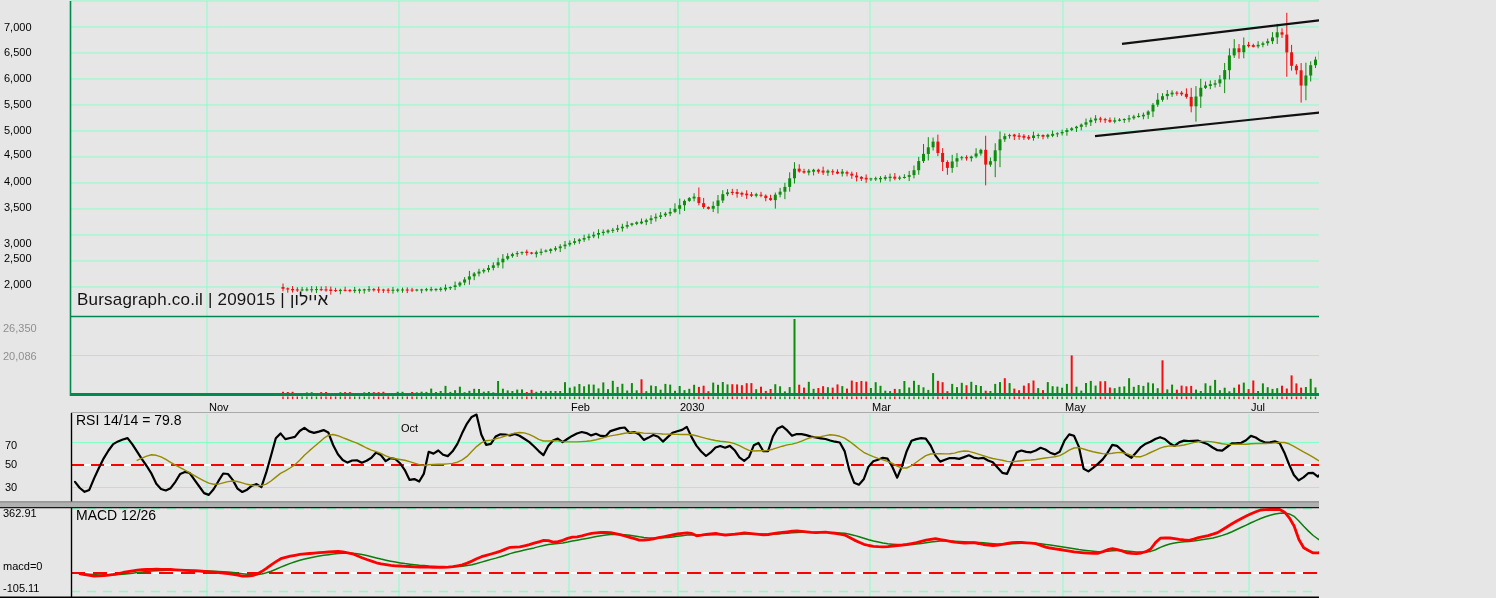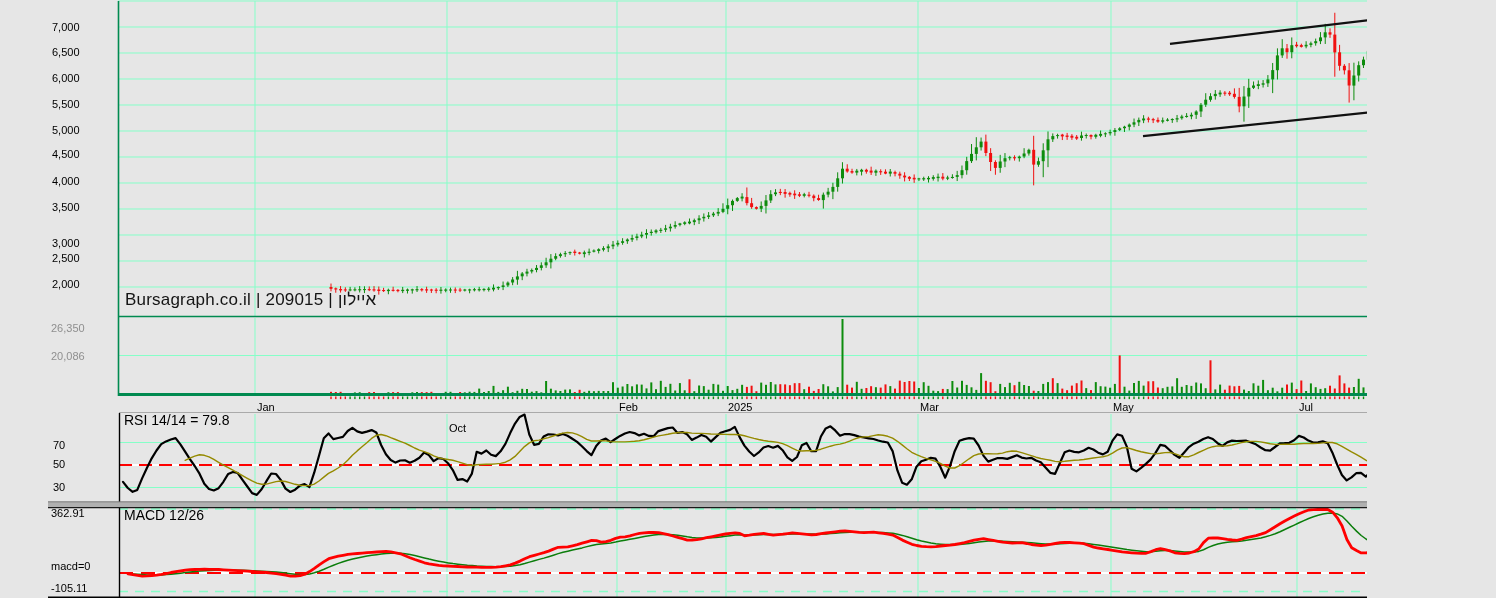--- a/index.html
+++ b/index.html
@@ -1,17 +1,17 @@
 <!DOCTYPE html>
 <html><head>
 <meta charset="utf-8">
 <style>
   html,body{margin:0;padding:0;background:#e6e6e6;}
   .screen{position:relative;width:1319px;height:598px;background:#e6e6e6;overflow:hidden;
-          font-family:"Liberation Sans",sans-serif;margin-left:48px;}
+          font-family:"Liberation Sans",sans-serif;}
   svg{position:absolute;left:0;top:0;}
   .lab{position:absolute;font-size:11px;color:#000;white-space:nowrap;line-height:12px;}
   .vlab{position:absolute;font-size:11px;color:#8f8f8f;white-space:nowrap;line-height:12px;}
   .ptitle{position:absolute;font-size:14px;color:#000;white-space:nowrap;line-height:12px;}
   .watermark{position:absolute;left:77px;top:290px;font-size:17px;color:#141414;
              letter-spacing:.2px;white-space:nowrap;}
 </style>
 </head>
 <body>
 
@@ -1068,22 +1068,22 @@
   <span class="lab" style="left:5px;top:439px">70</span>
   <span class="lab" style="left:5px;top:458px">50</span>
   <span class="lab" style="left:5px;top:481px">30</span>
   <span class="ptitle" style="left:76px;top:414px">RSI 14/14 = 79.8</span>
 
   <span class="lab" style="left:3px;top:507px">362.91</span>
   <span class="lab" style="left:3px;top:560px">macd=0</span>
   <span class="lab" style="left:3px;top:582px">-105.11</span>
   <span class="ptitle" style="left:76px;top:509px">MACD 12/26</span>
 
-  <span class="lab datelab" style="top: 401px; left: 209px;">Jan</span>
+  <span class="lab datelab" style="top: 401px; left: 209px;">Nov</span>
   <span class="lab datelab" style="top: 422px; left: 401px;">Oct</span>
   <span class="lab datelab" style="top: 401px; left: 571px;">Feb</span>
-  <span class="lab datelab" style="top: 401px; left: 680px;">2025</span>
+  <span class="lab datelab" style="top: 401px; left: 680px;">2030</span>
   <span class="lab datelab" style="top: 401px; left: 872px;">Mar</span>
   <span class="lab datelab" style="top: 401px; left: 1065px;">May</span>
   <span class="lab datelab" style="top: 401px; left: 1251px;">Jul</span>
 
   <span class="watermark">Bursagraph.co.il | 209015 | איילון</span>
 </div>
 
 </body></html>

